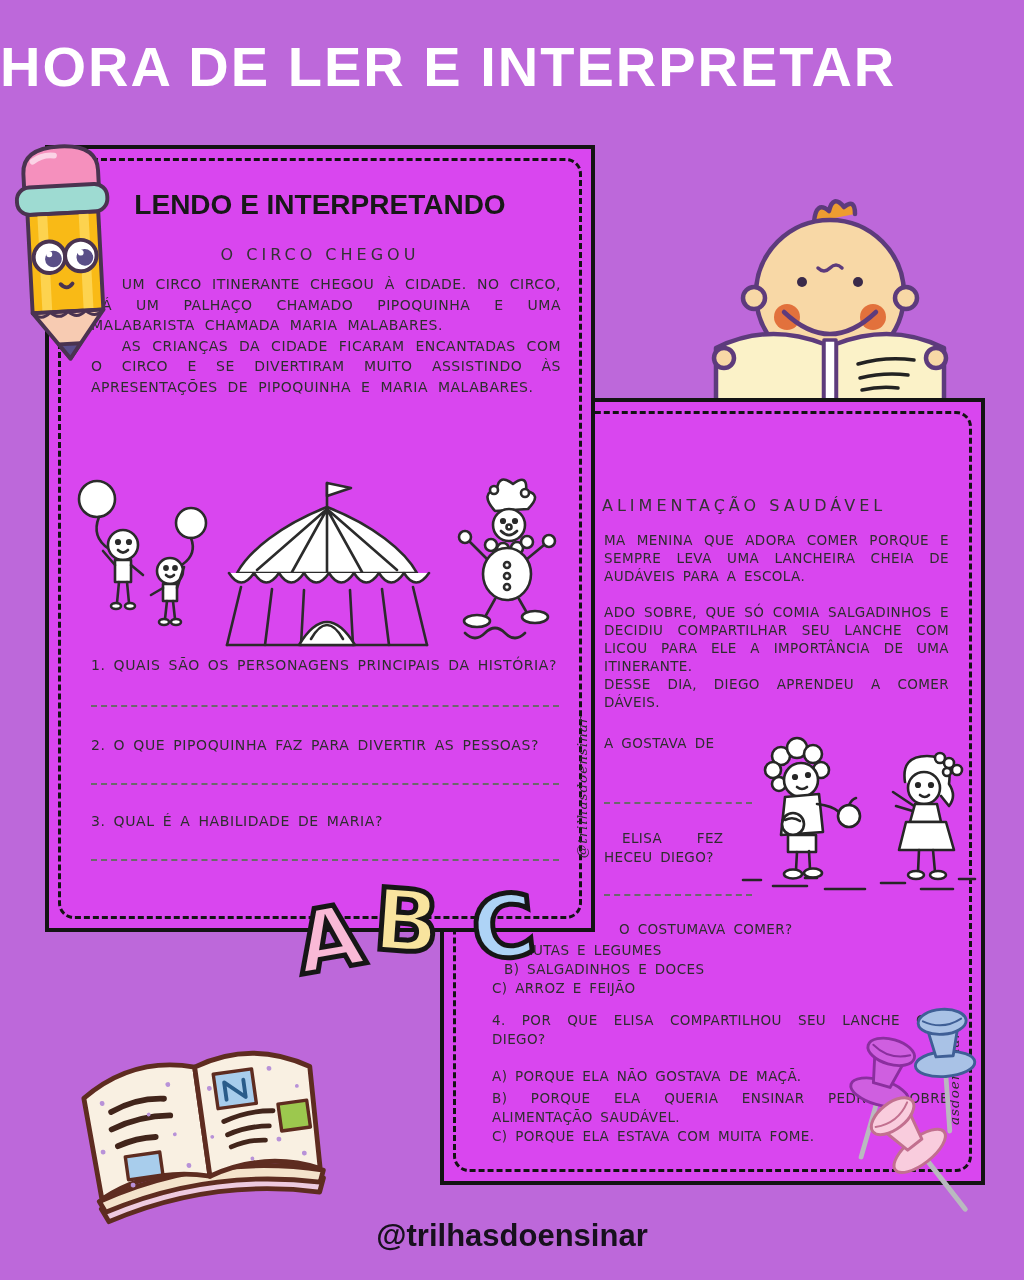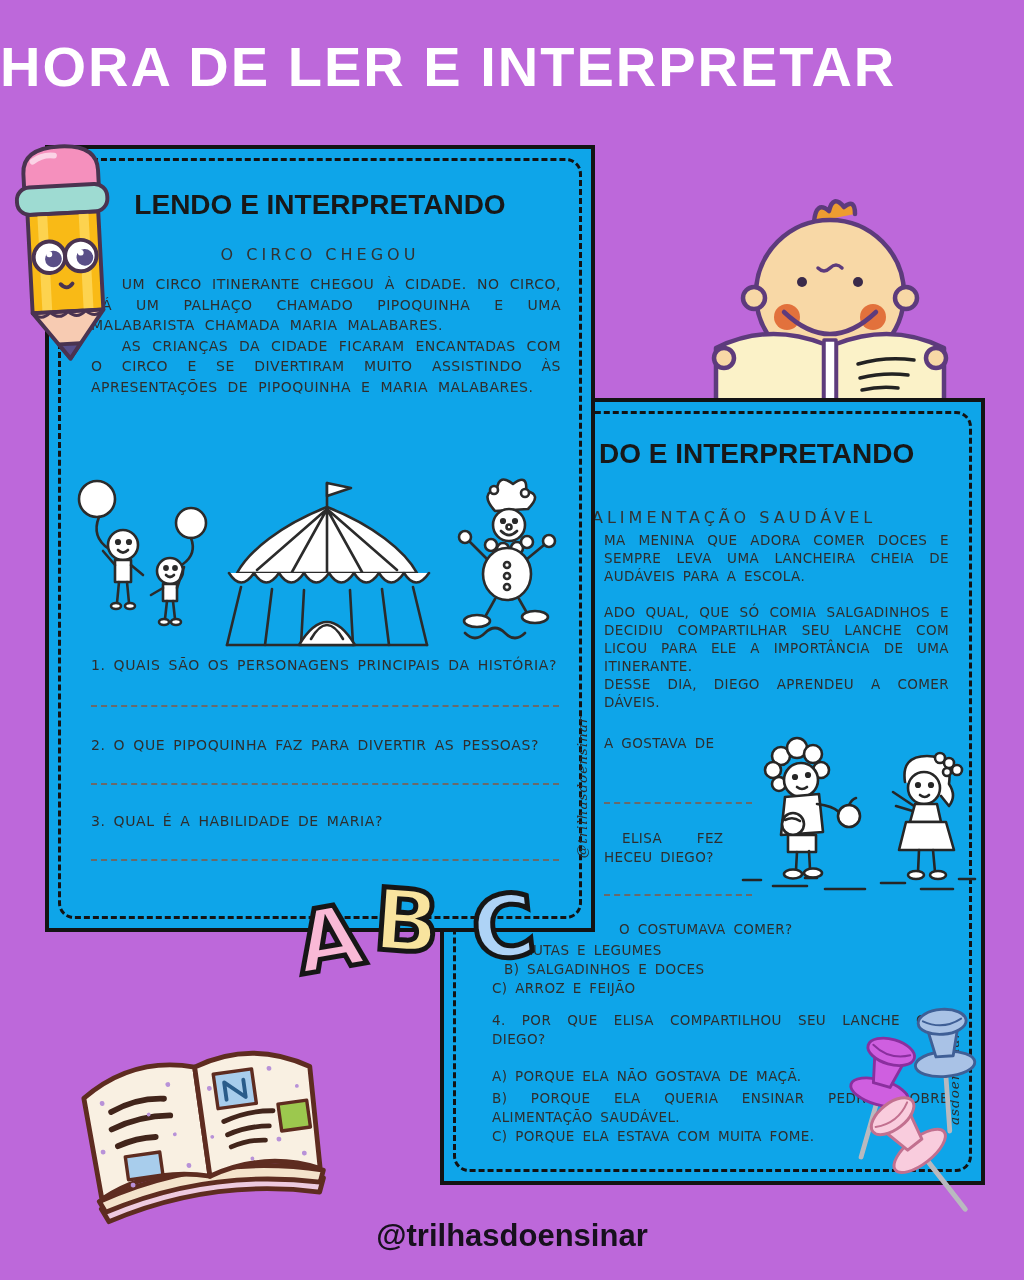--- a/index.html
+++ b/index.html
@@ -8,21 +8,21 @@
   .abs{position:absolute;}
 
   
   .header-title{top:34px;left:0;width:1024px;text-align:left;color:#fff;
     font-family:"Liberation Sans",sans-serif;font-weight:bold;font-size:56px;
     letter-spacing:2px;}
   .footer{top:1218px;left:0;width:1024px;text-align:center;color:#17101d;
     font-family:"Liberation Sans",sans-serif;font-weight:bold;font-size:31px;}
 
   
-  .ws{background:#0ea5e9;border:4px solid #131313;box-sizing:border-box;}
+  .ws{background:#d946ef;border:4px solid #131313;box-sizing:border-box;}
   .ws-inner{position:absolute;inset:9px;border:3px dashed #131313;border-radius:16px;}
   #ws1{left:45px;top:145px;width:550px;height:787px;z-index:3;}
   #ws2{left:440px;top:398px;width:545px;height:787px;z-index:2;}
 
   .ws h2{margin:0;text-align:center;font-family:"Liberation Sans",sans-serif;
     font-weight:bold;font-size:28px;color:#181818;letter-spacing:0px;}
   .story-title{text-align:center;font-size:16px;letter-spacing:4px;color:#333;}
   .ws1-par p{margin:0;text-align:justify;text-indent:2.2em;font-size:14px;
     line-height:20.5px;letter-spacing:.5px;word-spacing:5px;color:#2e2e2e;}
   .qtext{font-size:14px;letter-spacing:.6px;word-spacing:3px;color:#2e2e2e;text-align:center;}
@@ -66,27 +66,26 @@
   <circle cx="34" cy="172" r="10" fill="#f8d8a6"></circle>
   <circle cx="246" cy="172" r="10" fill="#f8d8a6"></circle>
   <path d="M4,218 L276,218" stroke="#333" stroke-width="5"></path>
  </g>
 </svg>
 </div>
 
 <div id="ws2" class="abs ws">
   <div class="ws-inner"></div>
 
-  <h2 class="abs" style="left:155px;top:36px;">DO E INTERPRETANDO</h2>
-  <div class="abs story-title" style="left:148px;top:94px;margin-top:12px;">ALIMENTAÇÃO SAUDÁVEL</div>
-
-  <div class="abs frag jl" style="left:160px;top:130px;width:345px;">MA MENINA QUE ADORA COMER DOCES E</div>
+  <div class="abs story-title" style="left:158px;top:94px;">ALIMENTAÇÃO SAUDÁVEL</div>
+
+  <div class="abs frag jl" style="left:160px;top:130px;width:345px;">MA MENINA QUE ADORA COMER PORQUE E</div>
   <div class="abs frag jl" style="left:160px;top:148px;width:345px;">SEMPRE LEVA UMA LANCHEIRA CHEIA DE</div>
   <div class="abs frag" style="left:160px;top:166px;">AUDÁVEIS PARA A ESCOLA.</div>
-  <div class="abs frag jl" style="left:160px;top:202px;width:345px;">ADO QUAL, QUE SÓ COMIA SALGADINHOS E</div>
+  <div class="abs frag jl" style="left:160px;top:202px;width:345px;">ADO SOBRE, QUE SÓ COMIA SALGADINHOS E</div>
   <div class="abs frag jl" style="left:160px;top:220px;width:345px;">DECIDIU COMPARTILHAR SEU LANCHE COM</div>
   <div class="abs frag jl" style="left:160px;top:238px;width:345px;">LICOU PARA ELE A IMPORTÂNCIA DE UMA</div>
   <div class="abs frag" style="left:160px;top:256px;">ITINERANTE.</div>
   <div class="abs frag jl" style="left:160px;top:274px;width:345px;">DESSE DIA, DIEGO APRENDEU A COMER</div>
   <div class="abs frag" style="left:160px;top:292px;">DÁVEIS.</div>
 
   <div class="abs frag" style="left:160px;top:333px;">A GOSTAVA DE</div>
   <div class="abs ansline" style="left:160px;top:400px;width:148px;"></div>
 
   <div class="abs frag" style="left:178px;top:428px;word-spacing:30px;">ELISA FEZ</div>

